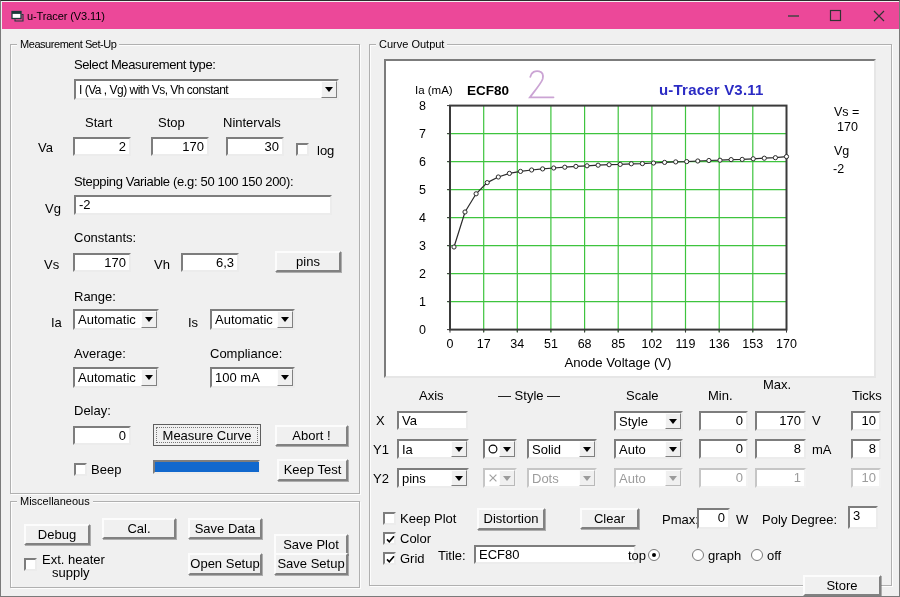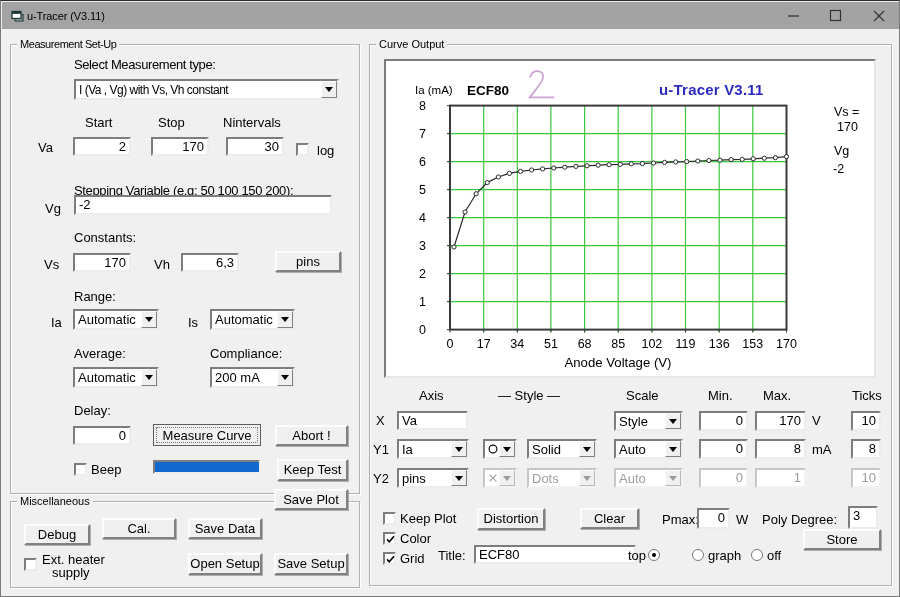--- a/index.html
+++ b/index.html
@@ -1,18 +1,18 @@
 <!DOCTYPE html>
 <html><head><meta charset="utf-8">
 <style>
 *{margin:0;padding:0;box-sizing:border-box}
 html,body{width:900px;height:597px}
 body{font-family:"Liberation Sans",sans-serif;background:#f0f0f0;position:relative;overflow:hidden;
  border:1px solid #7a7a7a;border-top:1px solid #2b2b2b}
-.tbar{position:absolute;left:1px;top:1px;width:898px;height:27px;background:#a3a3a3}
+.tbar{position:absolute;left:1px;top:1px;width:898px;height:27px;background:#ec4899}
 .tbar .txt{position:absolute;left:25px;top:8px;font-size:11px;letter-spacing:-0.1px;color:#000}
 .lbl{position:absolute;font-size:13px;color:#000;white-space:nowrap}
 .grp{position:absolute;border:1px solid #b0b0b0;box-shadow:1px 1px 0 #fdfdfd, inset 1px 1px 0 #fdfdfd}
 .grp>span{position:absolute;top:-7px;left:6px;background:#f0f0f0;padding:0 3px;font-size:11px;white-space:nowrap}
 .tb{position:absolute;background:#fff;border:2px solid;border-color:#7d7d7d #ececec #ececec #7d7d7d;
  font-size:13px;color:#000;line-height:15px;padding:0 3px;white-space:nowrap}
 .tb.r{text-align:right}
 .btn{position:absolute;background:#f0f0f0;border:2px solid;border-color:#fcfcfc #818181 #818181 #fcfcfc;
  font-size:13px;color:#000;text-align:center;box-shadow:1px 1px 0 rgba(90,90,90,.45)}
 .cb{position:absolute;width:13px;height:13px;background:#fff;border:2px solid;border-color:#7d7d7d #ececec #ececec #7d7d7d}
@@ -61,21 +61,21 @@
   </div>
 <div class="lbl" style="left:84px;top:114px">Start</div>
 <div class="lbl" style="left:157px;top:114px">Stop</div>
 <div class="lbl" style="left:222px;top:114px">Nintervals</div>
 <div class="lbl" style="left:37px;top:139px">Va</div>
 <div class="tb r" style="left:72px;top:136px;width:58px;height:19px">2</div>
 <div class="tb r" style="left:150px;top:136px;width:58px;height:19px">170</div>
 <div class="tb r" style="left:225px;top:136px;width:58px;height:19px">30</div>
 <div class="cb" style="left:295px;top:142px"></div>
 <div class="lbl" style="left:316px;top:142px">log</div>
-<div class="lbl" style="left:73px;top:182px;letter-spacing:-0.35px">Stepping Variable (e.g: 50 100 150 200):</div>
+<div class="lbl" style="left:73px;top:173px;letter-spacing:-0.35px">Stepping Variable (e.g: 50 100 150 200):</div>
 <div class="lbl" style="left:44px;top:200px">Vg</div>
 <div class="tb" style="left:73px;top:194px;width:258px;height:20px">-2</div>
 <div class="lbl" style="left:73px;top:229px">Constants:</div>
 <div class="lbl" style="left:43px;top:256px">Vs</div>
 <div class="tb r" style="left:72px;top:252px;width:58px;height:19px">170</div>
 <div class="lbl" style="left:153px;top:256px">Vh</div>
 <div class="tb r" style="left:180px;top:252px;width:58px;height:19px">6,3</div>
 <div class="btn" style="left:274px;top:250px;width:66px;height:21px;line-height:17px">pins</div>
 <div class="lbl" style="left:73px;top:288px">Range:</div>
 <div class="lbl" style="left:50px;top:314px">Ia</div>
@@ -88,40 +88,40 @@
     <span class="t">Automatic</span>
     <span class="a"></span>
   </div>
 <div class="lbl" style="left:73px;top:345px">Average:</div>
 <div class="lbl" style="left:209px;top:345px">Compliance:</div>
 <div class="cmb" style="left:72px;top:366px;width:86px;height:21px">
     <span class="t">Automatic</span>
     <span class="a"></span>
   </div>
 <div class="cmb" style="left:209px;top:366px;width:85px;height:21px">
-    <span class="t">200 mA</span>
+    <span class="t">100 mA</span>
     <span class="a"></span>
   </div>
 <div class="lbl" style="left:73px;top:402px">Delay:</div>
 <div class="tb r" style="left:72px;top:425px;width:58px;height:19px">0</div>
 <div class="btn" style="left:152px;top:423px;width:108px;height:22px;border:1px solid #5e5e5e;box-shadow:none">
   <span style="position:absolute;left:2px;top:2px;right:2px;bottom:2px;border:1px dotted #777;line-height:16px">Measure Curve</span>
   </div>
 <div class="btn" style="left:274px;top:424px;width:73px;height:21px;line-height:17px">Abort !</div>
 <div class="cb" style="left:73px;top:462px"></div>
 <div class="lbl" style="left:90px;top:461px">Beep</div>
 <div style="position:absolute;left:152px;top:459px;width:107px;height:14px;background:#fff;border:2px solid;border-color:#7d7d7d #ececec #ececec #7d7d7d">
   <div style="position:absolute;left:0;top:0;width:104px;height:10px;background:#1168cd"></div>
   </div>
 <div class="btn" style="left:276px;top:458px;width:71px;height:22px;line-height:18px">Keep Test</div>
 
 <div class="btn" style="left:23px;top:523px;width:66px;height:21px;line-height:17px">Debug</div>
 <div class="btn" style="left:101px;top:517px;width:74px;height:21px;line-height:17px">Cal.</div>
 <div class="btn" style="left:187px;top:517px;width:74px;height:21px;line-height:17px">Save Data</div>
-<div class="btn" style="left:273px;top:488px;width:74px;height:21px;line-height:17px">Save Plot</div>
+<div class="btn" style="left:273px;top:533px;width:74px;height:21px;line-height:17px">Save Plot</div>
 <div class="cb" style="left:23px;top:557px"></div>
 <div class="lbl" style="left:41px;top:553px;line-height:12.5px">Ext. heater<br><span style="padding-left:10px">supply</span></div>
 <div class="btn" style="left:187px;top:552px;width:74px;height:22px;line-height:18px">Open Setup</div>
 <div class="btn" style="left:273px;top:552px;width:74px;height:22px;line-height:18px">Save Setup</div>
 
 <div style="position:absolute;left:383px;top:58px;width:492px;height:319px;background:#fff;border:2px solid;border-color:#7c7c7c #e6e6e6 #e6e6e6 #7c7c7c">
 <svg width="488" height="315" viewBox="0 0 488 315" font-family="Liberation Sans, sans-serif">
 <path d="M97.7,44.6 V271.1 M131.3,44.6 V271.1 M164.9,44.6 V271.1 M198.6,44.6 V271.1 M232.2,44.6 V271.1 M265.9,44.6 V271.1 M299.5,44.6 V271.1 M333.2,44.6 V271.1 M366.8,44.6 V271.1 M61.5,240.6 H400.5 M61.5,212.6 H400.5 M61.5,184.6 H400.5 M61.5,156.6 H400.5 M61.5,128.6 H400.5 M61.5,100.6 H400.5 M61.5,72.6 H400.5" stroke="#3ec43e" stroke-width="1.2" fill="none"></path>
 <rect x="64.0" y="44.6" width="336.5" height="224.0" fill="none" stroke="#3a3a3a" stroke-width="2"></rect>
 <path d="M61.0,268.6 h3 M61.0,240.6 h3 M61.0,212.6 h3 M61.0,184.6 h3 M61.0,156.6 h3 M61.0,128.6 h3 M61.0,100.6 h3 M61.0,72.6 h3 M61.0,44.6 h3 M64.0,268.6 v3 M97.7,268.6 v3 M131.3,268.6 v3 M164.9,268.6 v3 M198.6,268.6 v3 M232.2,268.6 v3 M265.9,268.6 v3 M299.5,268.6 v3 M333.2,268.6 v3 M366.8,268.6 v3 M400.5,268.6 v3" stroke="#3a3a3a" stroke-width="1"></path>
@@ -191,21 +191,21 @@
 <text x="451" y="70" font-size="12.5">170</text>
 <text x="448" y="94" font-size="12.5">Vg</text>
 <text x="447" y="112" font-size="12.5">-2</text>
 <text x="232" y="306" font-size="13.2" text-anchor="middle">Anode Voltage (V)</text>
 </svg></div>
 
 <div class="lbl" style="left:418px;top:387px">Axis</div>
 <div class="lbl" style="left:497px;top:387px">— Style —</div>
 <div class="lbl" style="left:625px;top:387px">Scale</div>
 <div class="lbl" style="left:707px;top:387px">Min.</div>
-<div class="lbl" style="left:762px;top:387px">Max.</div>
+<div class="lbl" style="left:762px;top:376px">Max.</div>
 <div class="lbl" style="left:851px;top:387px">Ticks</div>
 <div class="lbl" style="left:375px;top:412px">X</div>
 <div class="tb" style="left:396px;top:410px;width:71px;height:19px">Va</div>
 <div class="cmb" style="left:613px;top:410px;width:69px;height:20px">
     <span class="t">Style</span>
     <span class="a"></span>
   </div>
 <div class="tb r" style="left:698px;top:410px;width:49px;height:20px">0</div>
 <div class="tb r" style="left:754px;top:410px;width:51px;height:20px">170</div>
 <div class="lbl" style="left:811px;top:412px">V</div>
@@ -278,13 +278,13 @@
   </div>
 <div class="lbl" style="left:399px;top:550px">Grid</div>
 <div class="lbl" style="left:437px;top:547px">Title:</div>
 <div class="tb" style="left:473px;top:544px;width:162px;height:19px">ECF80</div>
 <div class="rad on" style="left:647px;top:548px"></div>
 <div class="lbl" style="left:627px;top:547px">top</div>
 <div class="rad" style="left:691px;top:548px"></div>
 <div class="lbl" style="left:707px;top:547px">graph</div>
 <div class="rad" style="left:750px;top:548px"></div>
 <div class="lbl" style="left:766px;top:547px">off</div>
-<div class="btn" style="left:802px;top:528px;width:78px;height:21px;line-height:17px">Store</div>
+<div class="btn" style="left:802px;top:574px;width:78px;height:21px;line-height:17px">Store</div>
 
 </body></html>

